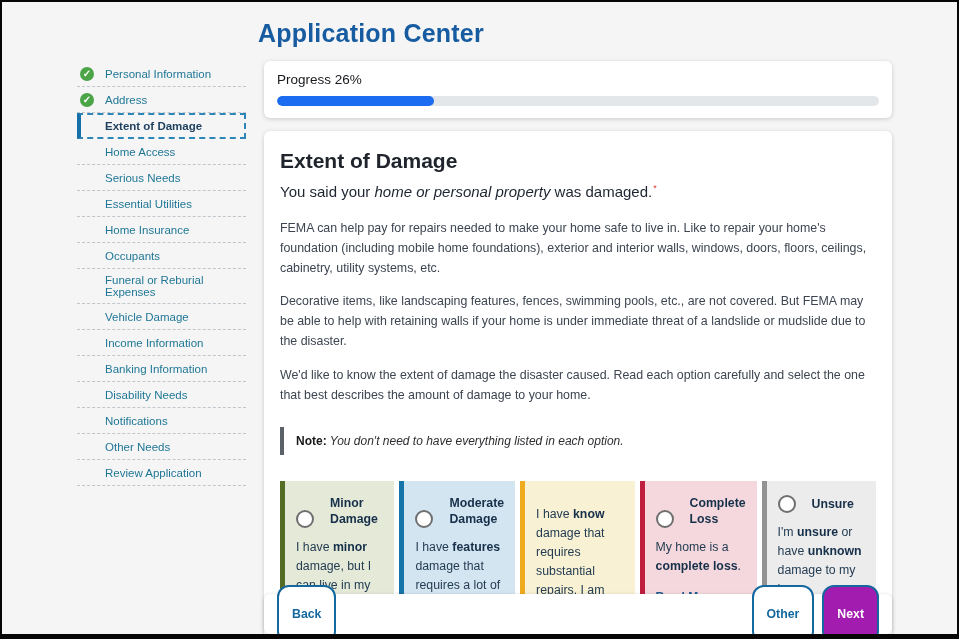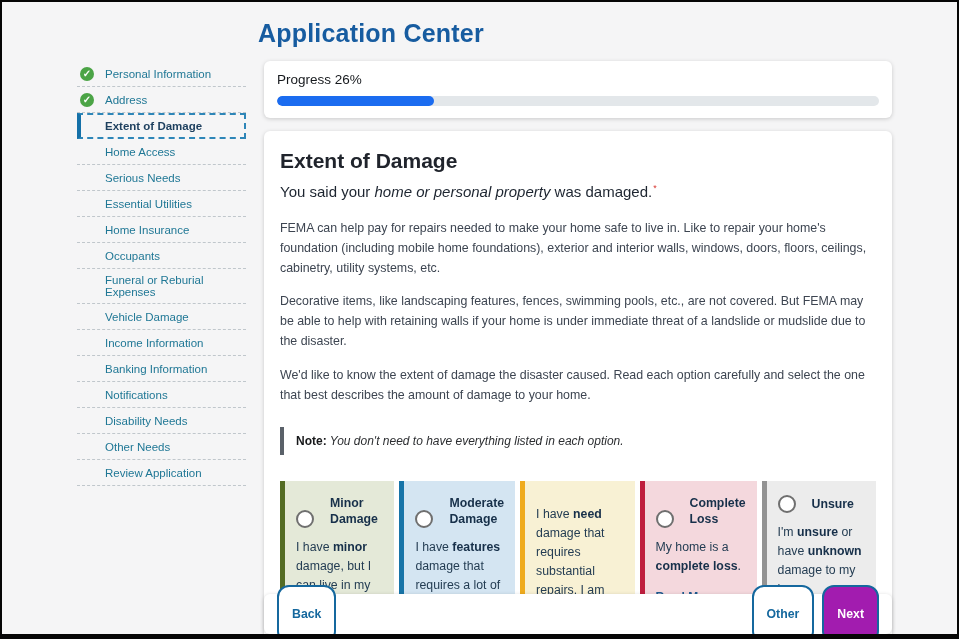--- a/index.html
+++ b/index.html
@@ -107,24 +107,24 @@
     <div class="nav-item">
       <span>Vehicle Damage</span>
     </div>
     <div class="nav-item">
       <span>Income Information</span>
     </div>
     <div class="nav-item">
       <span>Banking Information</span>
     </div>
     <div class="nav-item">
+      <span>Disability Needs</span>
+    </div>
+    <div class="nav-item">
       <span>Notifications</span>
-    </div>
-    <div class="nav-item">
-      <span>Disability Needs</span>
     </div>
     <div class="nav-item">
       <span>Other Needs</span>
     </div>
     <div class="nav-item">
       <span>Review Application</span>
     </div>
   </nav>
 
   <section class="card progress-card">
@@ -159,21 +159,21 @@
       <div class="opt-card" style="background: rgb(212, 229, 242); border-left-color: rgb(23, 116, 168);">
         <div class="opt-head">
           <span class="radio"></span>
           <span class="opt-title">Moderate Damage</span>
         </div>
         <div class="opt-desc"><span>I have </span><b>features</b><span> damage that requires a lot of repairs. I may not be able to live in my home.</span><b></b><span></span></div>
 
       </div>
 
       <div class="opt-card" style="background: rgb(248, 241, 212); border-left-color: rgb(239, 171, 30);">
-        <div class="opt-desc"><span>I have </span><b>need</b><span> damage that requires substantial repairs. I am not able to live in my home.</span><b></b><span></span></div>
+        <div class="opt-desc"><span>I have </span><b>know</b><span> damage that requires substantial repairs. I am not able to live in my home.</span><b></b><span></span></div>
 
       </div>
 
       <div class="opt-card" style="background: rgb(244, 216, 221); border-left-color: rgb(191, 30, 62);">
         <div class="opt-head">
           <span class="radio"></span>
           <span class="opt-title">Complete Loss</span>
         </div>
         <div class="opt-desc"><span>My home is a </span><b>complete loss</b><span>.</span><b></b><span></span></div>
         <a class="read-more">Read More</a>

